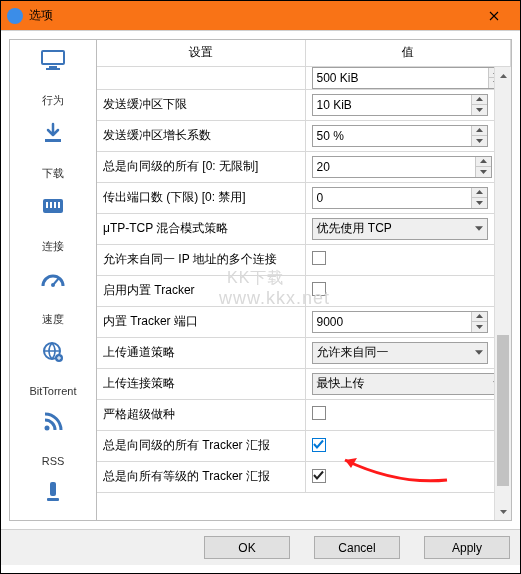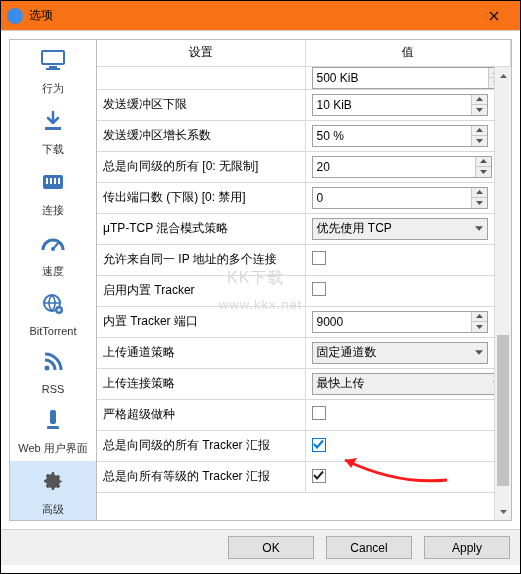--- a/index.html
+++ b/index.html
@@ -8,21 +8,21 @@
 .titlebar .app-icon{width:16px;height:16px;border-radius:50%;background:#3b8de8;margin-right:6px;flex-shrink:0}
 .titlebar .title{flex:1}
 .titlebar .close{width:40px;height:28px;display:flex;align-items:center;justify-content:center;cursor:pointer}
 .titlebar .close svg{width:10px;height:10px}
 .body{display:flex;height:498px;padding:8px}
 .sidebar{width:88px;border:1px solid #bcbcbc;background:#fff;overflow:hidden;display:flex;flex-direction:column}
 .sidebar-item{display:flex;flex-direction:column;align-items:center;padding:6px 2px 5px;cursor:pointer;color:#333}
 .sidebar-item.active{background:#d4e6f9}
 .sidebar-item .icon{height:28px;display:flex;align-items:center;justify-content:center;color:#3b74b9}
 .sidebar-item.active .icon{color:#555}
-.sidebar-item .lbl{margin-top:7px;font-size:11px;white-space:nowrap}
+.sidebar-item .lbl{margin-top:19px;font-size:11px;white-space:nowrap}
 .main{flex:1;border:1px solid #bcbcbc;border-left:none;position:relative;overflow:hidden}
 .table{width:100%;border-collapse:collapse;table-layout:fixed}
 .table th{background:#fff;border:1px solid #d8d8d8;border-top:none;font-weight:400;padding:4px 6px;text-align:center;height:26px}
 .table th:first-child{border-left:none}
 .table td{border:1px solid #d8d8d8;padding:0 6px;height:31px;vertical-align:middle;background:#fff}
 .table td:first-child{border-left:none}
 .table tr.cut td{height:14px;padding-top:0;padding-bottom:0;overflow:hidden}
 .spin{display:flex;align-items:stretch;height:22px;border:1px solid #a0a0a0;background:#fff}
 .spin input{border:none;outline:none;flex:1;padding:0 4px;font-size:12px;width:10px}
 .spin .arrows{width:16px;display:flex;flex-direction:column;border-left:1px solid #c8c8c8}
@@ -32,21 +32,21 @@
 .select{display:flex;align-items:center;height:22px;border:1px solid #a0a0a0;background:#efefef;padding:0 4px;cursor:pointer;justify-content:space-between}
 .select svg{width:8px;height:5px}
 .chk{width:14px;height:14px;border:1px solid #888;background:#fff;display:inline-flex;align-items:center;justify-content:center;cursor:pointer}
 .chk.checked svg{width:11px;height:11px}
 .chk.blue.checked{border-color:#0078d7}
 .vscroll{position:absolute;right:0;top:27px;bottom:0;width:17px;background:#f0f0f0;border-left:1px solid #dcdcdc}
 .vscroll .btn{height:17px;background:#f0f0f0;display:flex;align-items:center;justify-content:center;cursor:pointer}
 .vscroll .track{position:absolute;top:17px;bottom:17px;left:0;right:0}
 .vscroll .thumb{position:absolute;left:2px;right:2px;background:#c2c2c2;border-radius:0}
 .vscroll .btn.bottom{position:absolute;bottom:0;left:0;right:0}
-.footer{height:36px;border-top:1px solid #d0d0d0;display:flex;align-items:center;justify-content:flex-end;gap:12px;padding:0 10px;background:#f0f0f0}
+.footer{height:36px;border-top:1px solid #d0d0d0;display:flex;align-items:center;justify-content:flex-end;gap:24px;padding:0 10px;background:#f0f0f0}
 .footer button{width:86px;height:23px;border:1px solid #adadad;background:#e1e1e1;cursor:pointer;font-size:12px}
 .arrow-annot{position:absolute;pointer-events:none}
 .watermark{position:absolute;color:#d9d9d9;font-size:16px;pointer-events:none;letter-spacing:1px}
 </style>
 </head>
 <body>
 
 <div class="titlebar">
   <div class="app-icon"></div>
   <div class="title">选项</div>
@@ -289,21 +289,21 @@
                     </svg>
                   </div>
                 </div>
               </div>
             </td>
           </tr>
           <tr>
             <td>上传通道策略</td>
             <td style="padding-right:22px">
               <div class="select">
-                <span>固定通道数</span>
+                <span>允许来自同一</span>
                 <svg viewBox="0 0 7 4">
                   <path d="M0 0 L3.5 4 L7 0 Z" fill="#555"></path>
                 </svg>
               </div>
             </td>
           </tr>
           <tr>
             <td>上传连接策略</td>
             <td style="padding-right:4px">
               <div class="select">
@@ -331,21 +331,21 @@
             <td style="padding-right:22px"><span class="chk checked ">
                 <svg viewBox="0 0 11 11">
                   <path d="M1 5 L4 8.5 L10 1.5" stroke="#222" stroke-width="2" fill="none"></path>
                 </svg>
               </span></td>
           </tr>
         </tbody>
     </table>
 
     <div class="watermark" style="top:228px;left:130px">KK下载</div>
-    <div class="watermark" style="top:257px;left:122px;font-size:13px">www.kkx.net</div>
+    <div class="watermark" style="top:248px;left:122px;font-size:18px">www.kkx.net</div>
 
     <svg class="arrow-annot" style="top:410px;left:240px" width="120" height="40">
         <path d="M110 30 Q60 35 8 10" stroke="#ff1a1a" stroke-width="3" fill="none"></path>
         <path d="M8 10 l12 -2 l-6 10 z" fill="#ff1a1a"></path>
       </svg>
 
     <div class="vscroll">
       <div class="btn">
           <svg width="7" height="4" viewBox="0 0 7 4">
             <path d="M0 4 L3.5 0 L7 4 Z" fill="#606060"></path>

